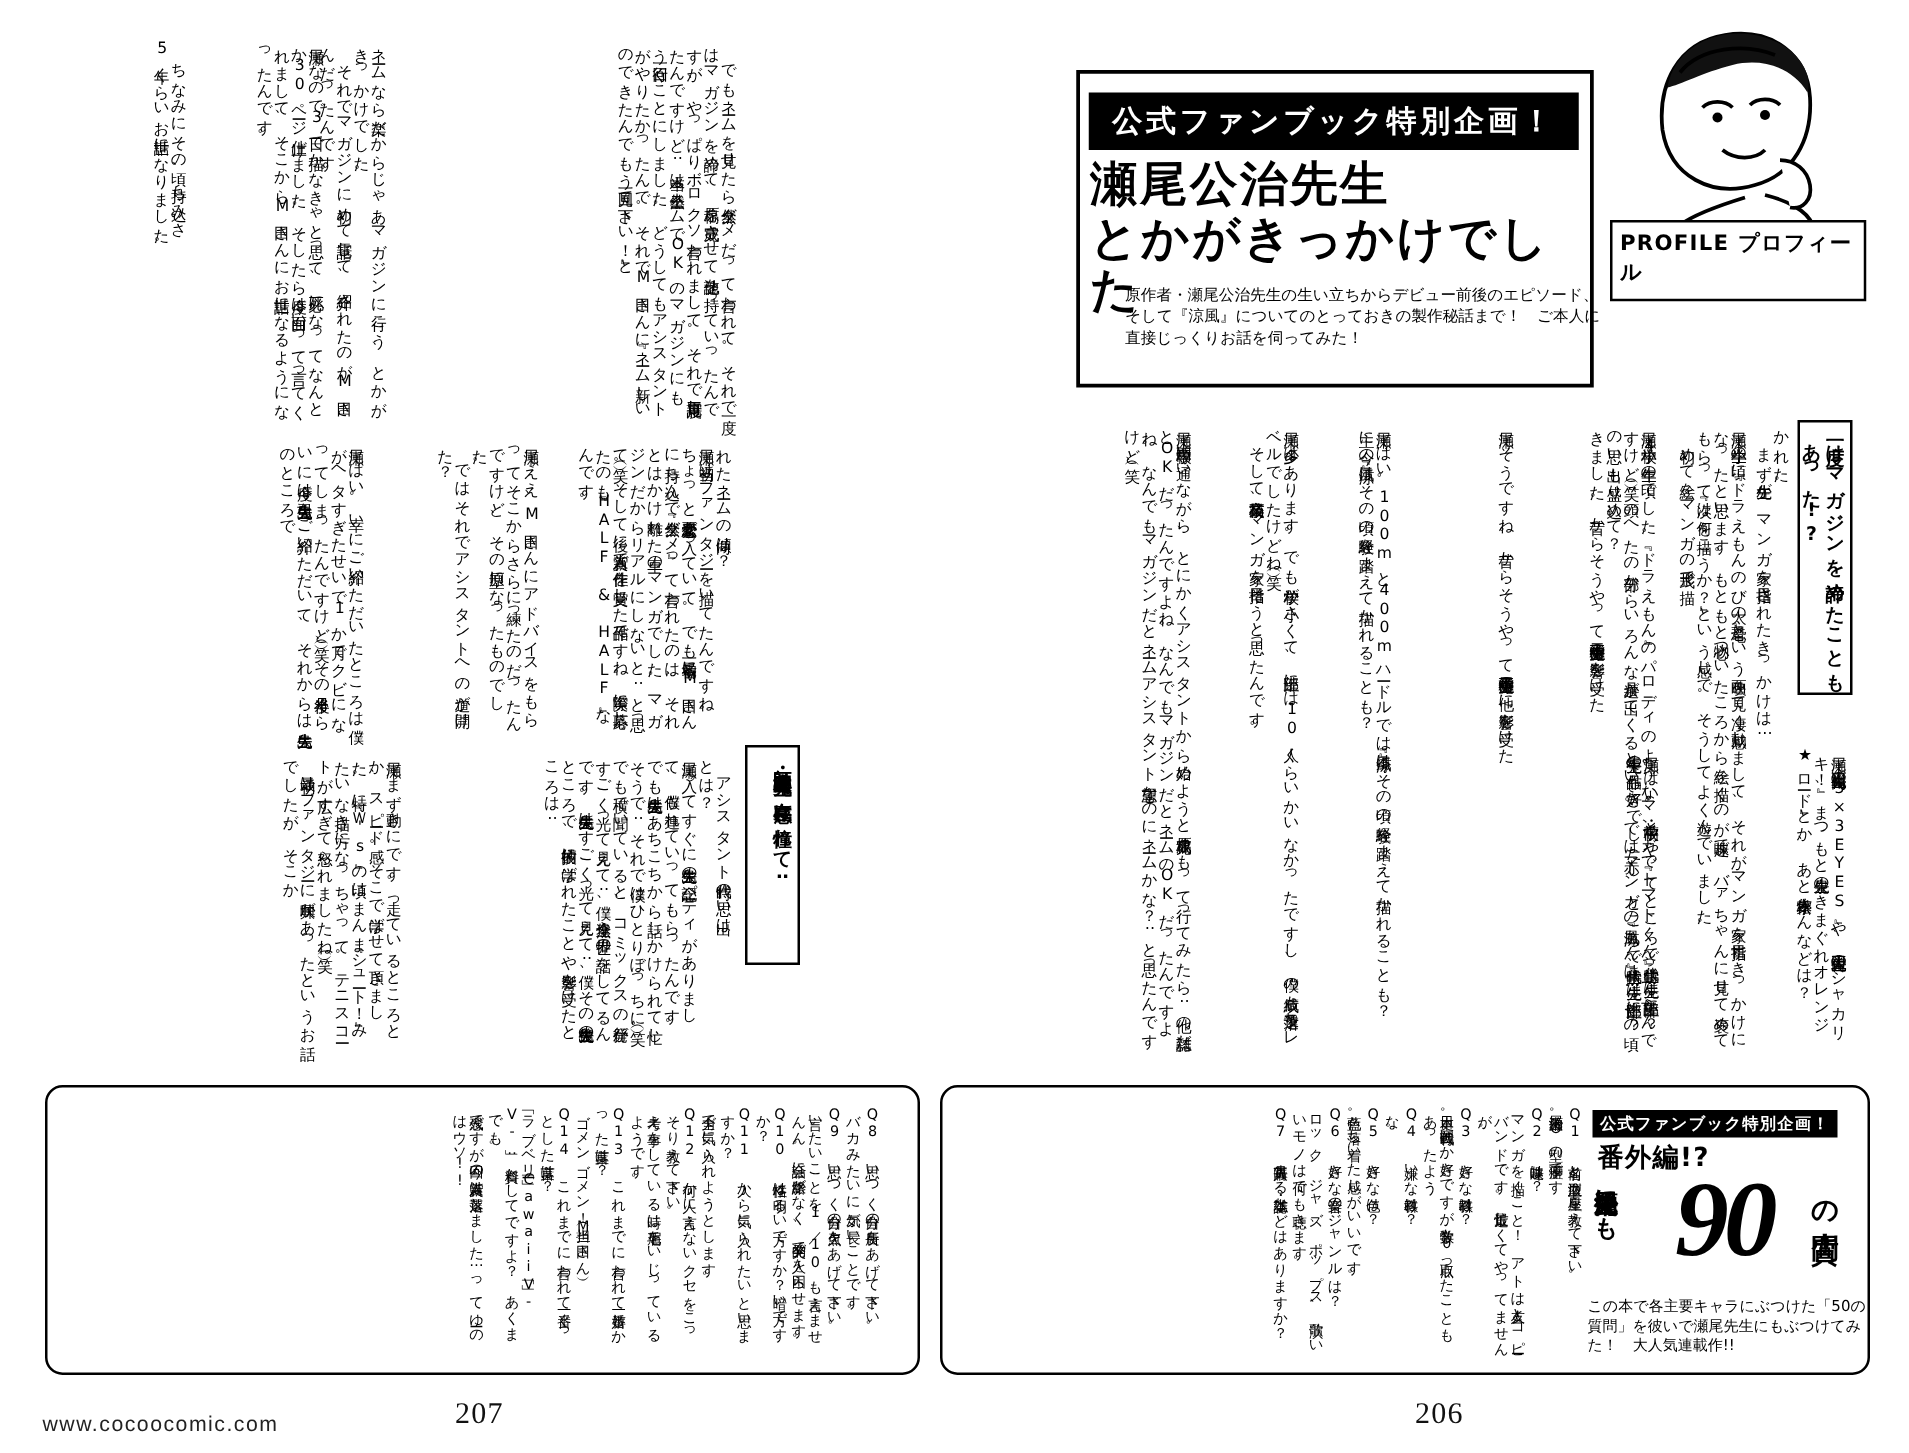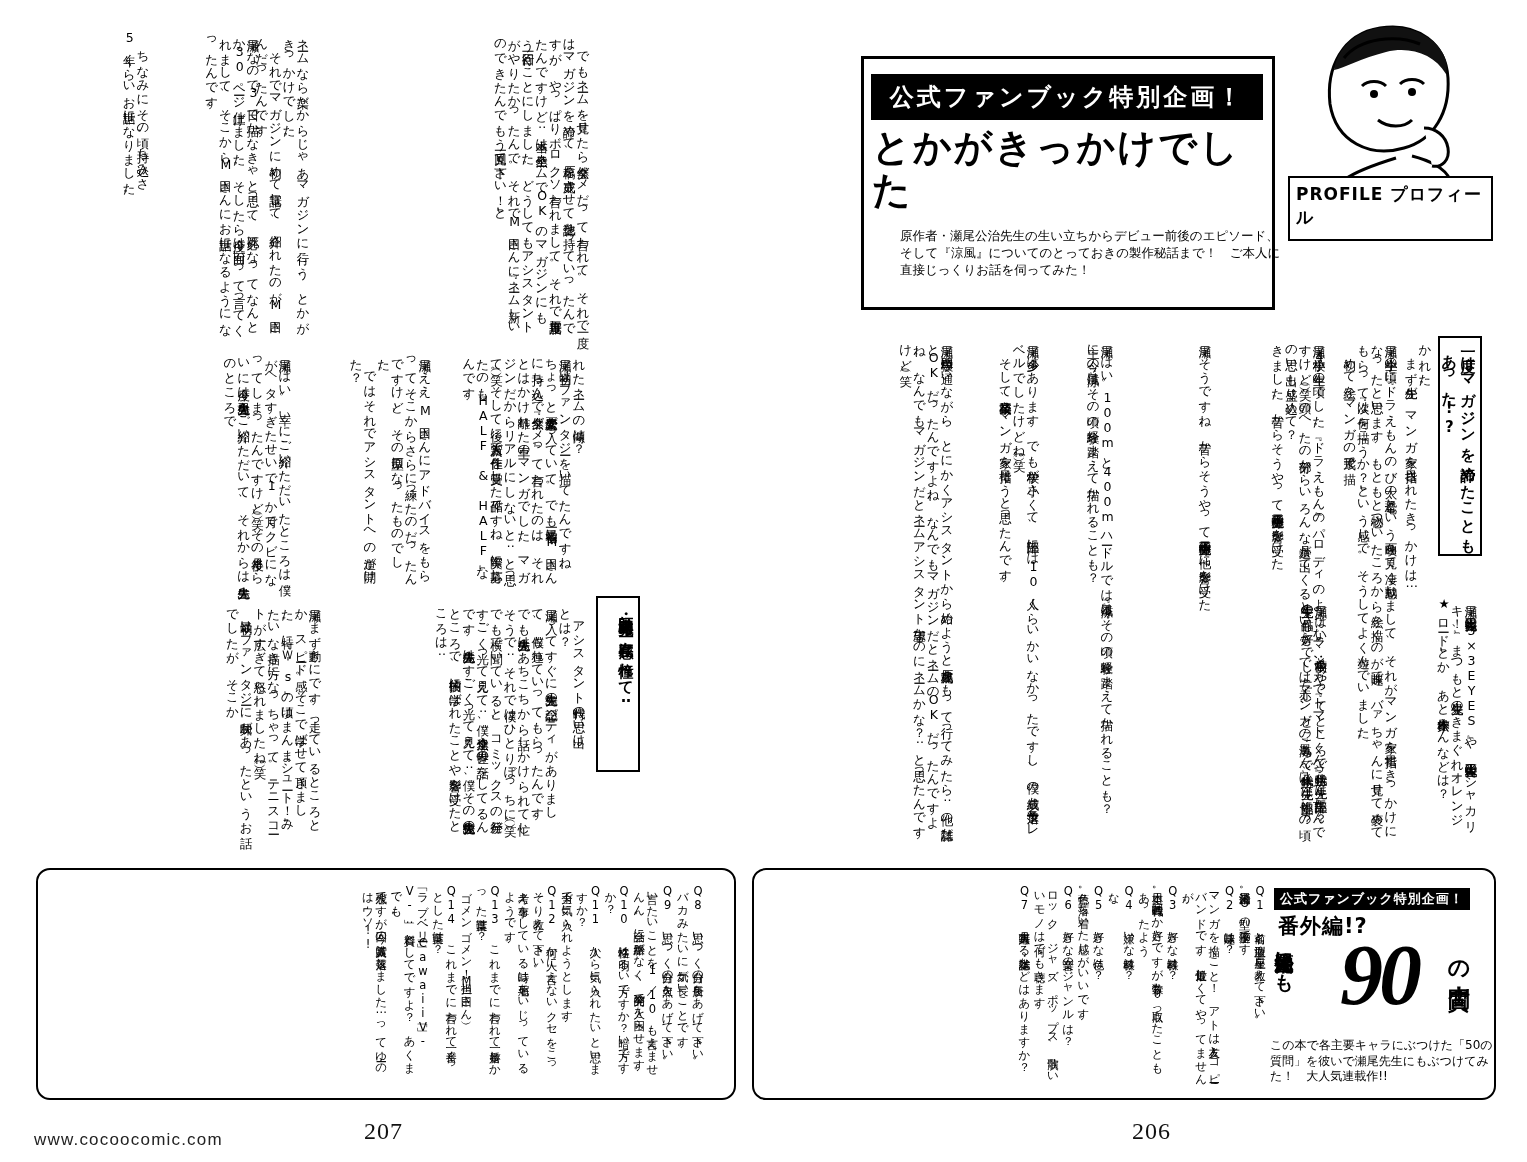--- a/index.html
+++ b/index.html
@@ -200,20 +200,21 @@
 
 <div id="page">
 
   <div class="hdrbox"></div>
 
   <div class="banner">
     <span>公式ファンブック特別企画！</span>
   </div>
 
   <div class="bigtitle">
+    <div>瀬尾公治先生</div>
     <div>とかがきっかけでした</div>
   </div>
 
   <div class="leadbox">原作者・瀬尾公治先生の生い立ちからデビュー前後のエピソード、そして『涼風』についてのとっておきの製作秘話まで！　ご本人に直接じっくりお話を伺ってみた！</div>
 
   <svg class="face" viewBox="0 0 180 172">
     <path d="M30 96 C26 60, 42 26, 80 20 C118 14, 146 36, 148 70 C150 104, 134 132, 104 140 C70 150, 36 134, 30 96 Z" fill="#fff" stroke="#000" stroke-width="3"></path>
     <path d="M34 62 C40 26, 80 12, 112 22 C140 31, 150 52, 146 66 C134 46, 110 38, 86 44 C62 50, 44 60, 34 62 Z" fill="#111"></path>
     <path d="M44 50 C60 30, 96 26, 120 36" fill="none" stroke="#000" stroke-width="3"></path>
     <path d="M62 78 C68 72, 80 72, 86 78" fill="none" stroke="#000" stroke-width="3"></path>

